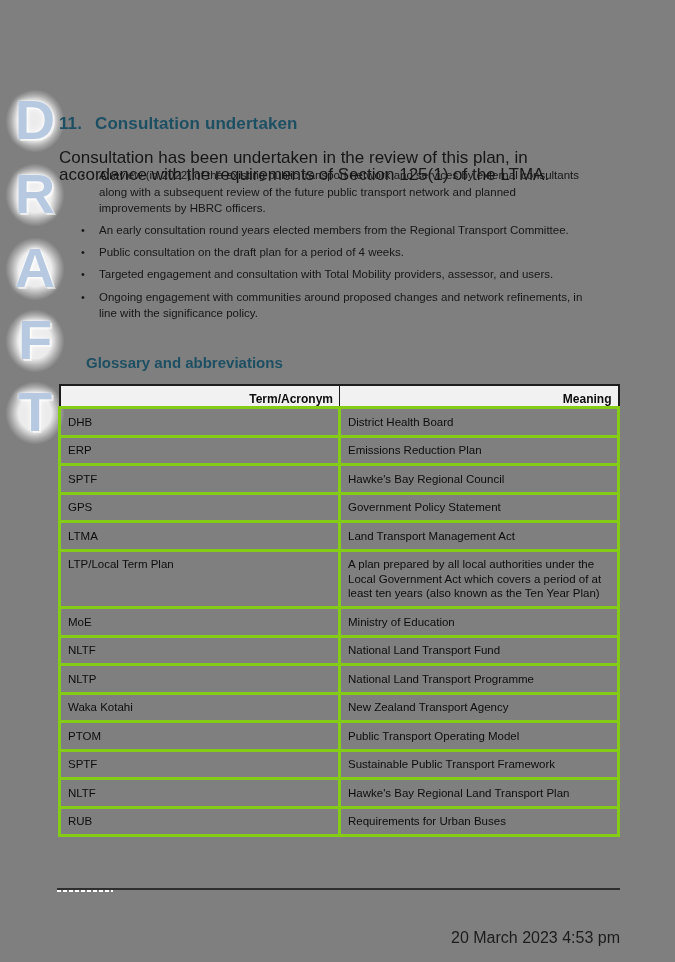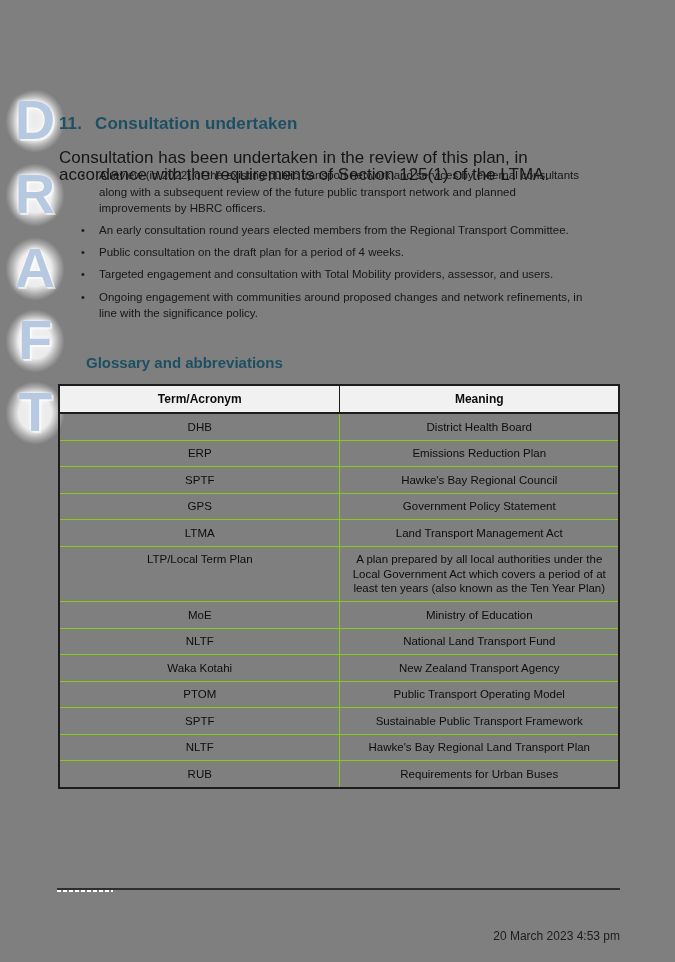--- a/index.html
+++ b/index.html
@@ -90,33 +90,32 @@
     position: absolute;
     top: 384px; left: 58px;
     width: 562px;
     border-collapse: collapse;
     font-size: 11.5px;
     color: #0d0d0d;
     border: 2px solid #1c1c1c;
   }
   table.glossary th {
     background: #f1f1f1;
-    text-align: center;
-    font-weight: 700;
-    padding: 6px 6px 6px 7px;
+    text-align: right;
+    font-weight: 700;
+    padding: 6px 6px 0 7px;
     border: 1px solid #1c1c1c;
     border-bottom: 2px solid #1c1c1c;
     font-size: 12px;
   }
   table.glossary td {
     padding: 5.5px 6px 5.5px 7px;
-    border: 1px solid #84cc16;
+    border: 3px solid #84cc16;
     vertical-align: top;
     line-height: 14.5px;
-    text-align: center;
   }
   .col-term { width: 280px; }
 
   
   .footer-rule {
     position: absolute;
     top: 888px; left: 57px;
     width: 563px; height: 2px;
     background: #2e2e2e;
   }
@@ -124,21 +123,21 @@
     position: absolute;
     top: 890px; left: 57px;
     width: 56px; height: 2px;
     background: repeating-linear-gradient(90deg, #ffffff 0 4px, rgba(255,255,255,0) 4px 6px);
   }
   .footer-timestamp {
     position: absolute;
     top: 929px; left: 58px;
     width: 562px;
     text-align: right;
-    font-size: 12px;
+    font-size: 16px;
     color: #1c1c1c;
   }
 </style>
 </head>
 <body>
 
 <div class="page">
 
   <div class="watermark">
     <span class="wm-letter wm-d">D</span>
@@ -218,20 +217,24 @@
       </tr>
       <tr>
         <td>MoE</td>
         <td>Ministry of Education</td>
       </tr>
       <tr>
         <td>NLTF</td>
         <td>National Land Transport Fund</td>
       </tr>
       <tr>
+        <td>NLTP</td>
+        <td>National Land Transport Programme</td>
+      </tr>
+      <tr>
         <td>Waka Kotahi</td>
         <td>New Zealand Transport Agency</td>
       </tr>
       <tr>
         <td>PTOM</td>
         <td>Public Transport Operating Model</td>
       </tr>
       <tr>
         <td>SPTF</td>
         <td>Sustainable Public Transport Framework</td>

